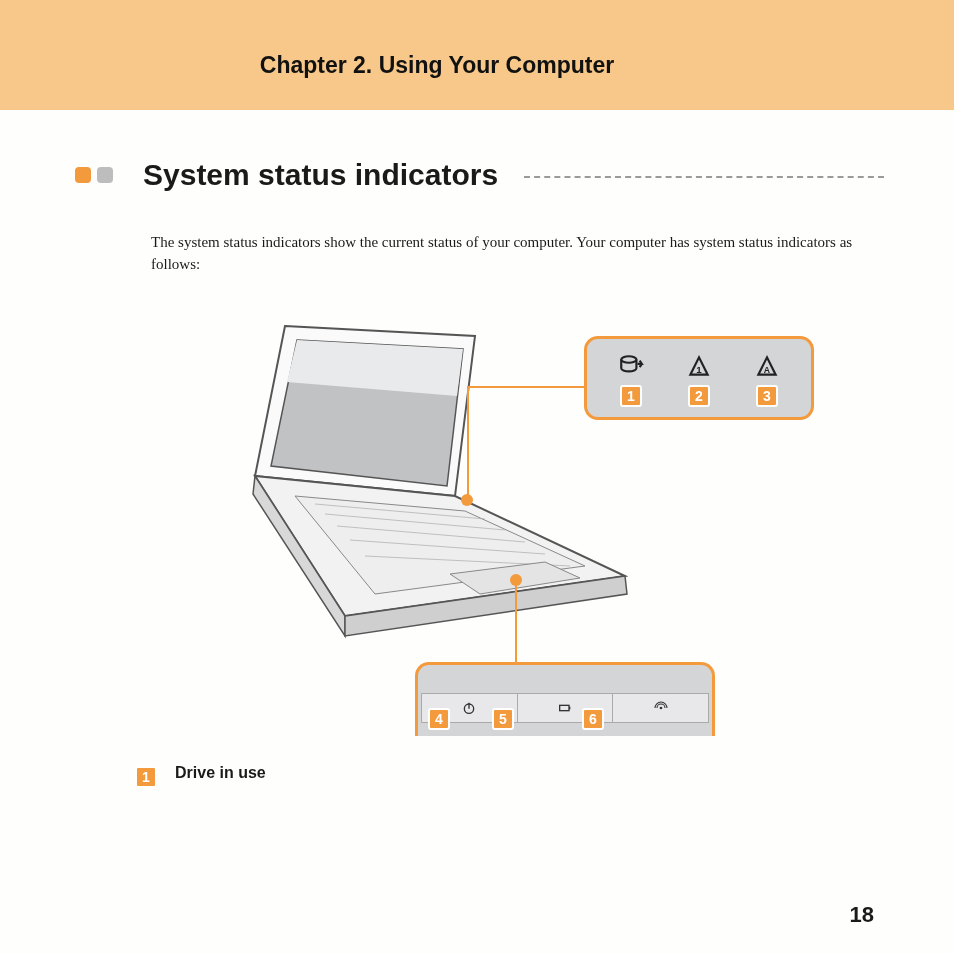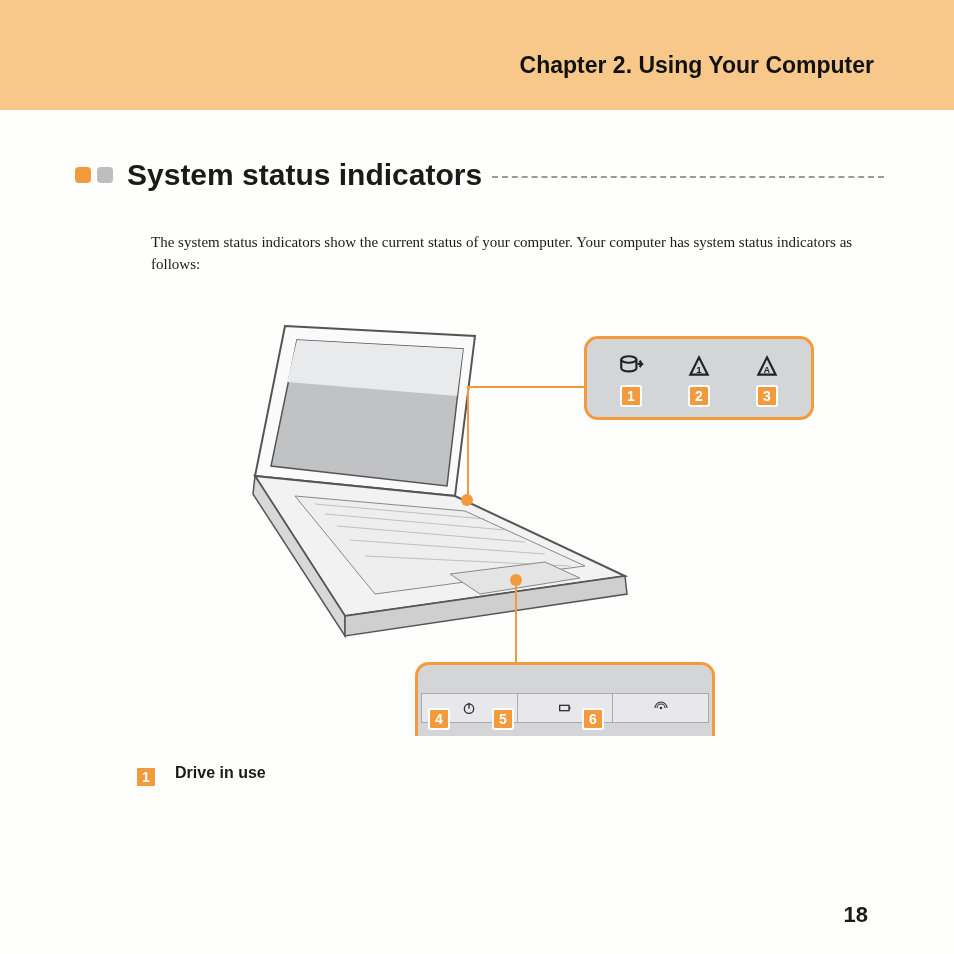--- a/index.html
+++ b/index.html
@@ -15,33 +15,33 @@
     background: #fefefc;
     font-family: Georgia, 'Times New Roman', serif;
     color: #1a1a1a;
     position: relative;
   }
   .header-band {
     background: var(--header-bg);
     height: 110px;
     width: 100%;
     padding: 52px 80px 0 0;
-    text-align: right;
+    text-align: center;
     font-family: Arial, Helvetica, sans-serif;
     font-weight: bold;
     font-size: 23px;
     color: #111;
   }
   .content {
     padding: 48px 70px 0 115px;
   }
   .section-heading {
     display: flex;
     align-items: center;
-    gap: 0;
+    gap: 16px;
     margin-left: -40px;
     margin-bottom: 40px;
   }
   .bullets { display: flex; gap: 6px; margin-right: 14px; }
   .bullet-sq {
     width: 16px; height: 16px; border-radius: 4px;
   }
   .bullet-orange { background: var(--orange); }
   .bullet-grey   { background: #bdbdbd; }
   .section-title {
@@ -114,21 +114,21 @@
   .entry .numbox { flex: 0 0 22px; margin-top: 2px; }
   .entry-body { flex:1; }
   .entry-title {
     font-family: Arial, Helvetica, sans-serif;
     font-weight: bold; font-size: 16px; margin-bottom: 6px;
   }
   .entry-desc { font-size: 20px; line-height:1.42; text-align: justify; }
   .entry-desc .lead { font-weight: bold; }
   .page-num {
     position: absolute;
-    bottom: 26px; right: 86px;
+    bottom: 26px; right: 80px;
     font-family: Arial, sans-serif;
     font-weight: bold; font-size: 22px;
   }
   .bot-strip {
     position:absolute; left:3px; right:3px; top:28px; height:30px;
     background:#e8e8ea; border:1px solid #aaa;
     display:flex;
   }
   .bot-strip div { flex:1; border-right:1px solid #aaa; display:flex;align-items:center;justify-content:center;}
   .bot-strip div:last-child{border-right:none;}

